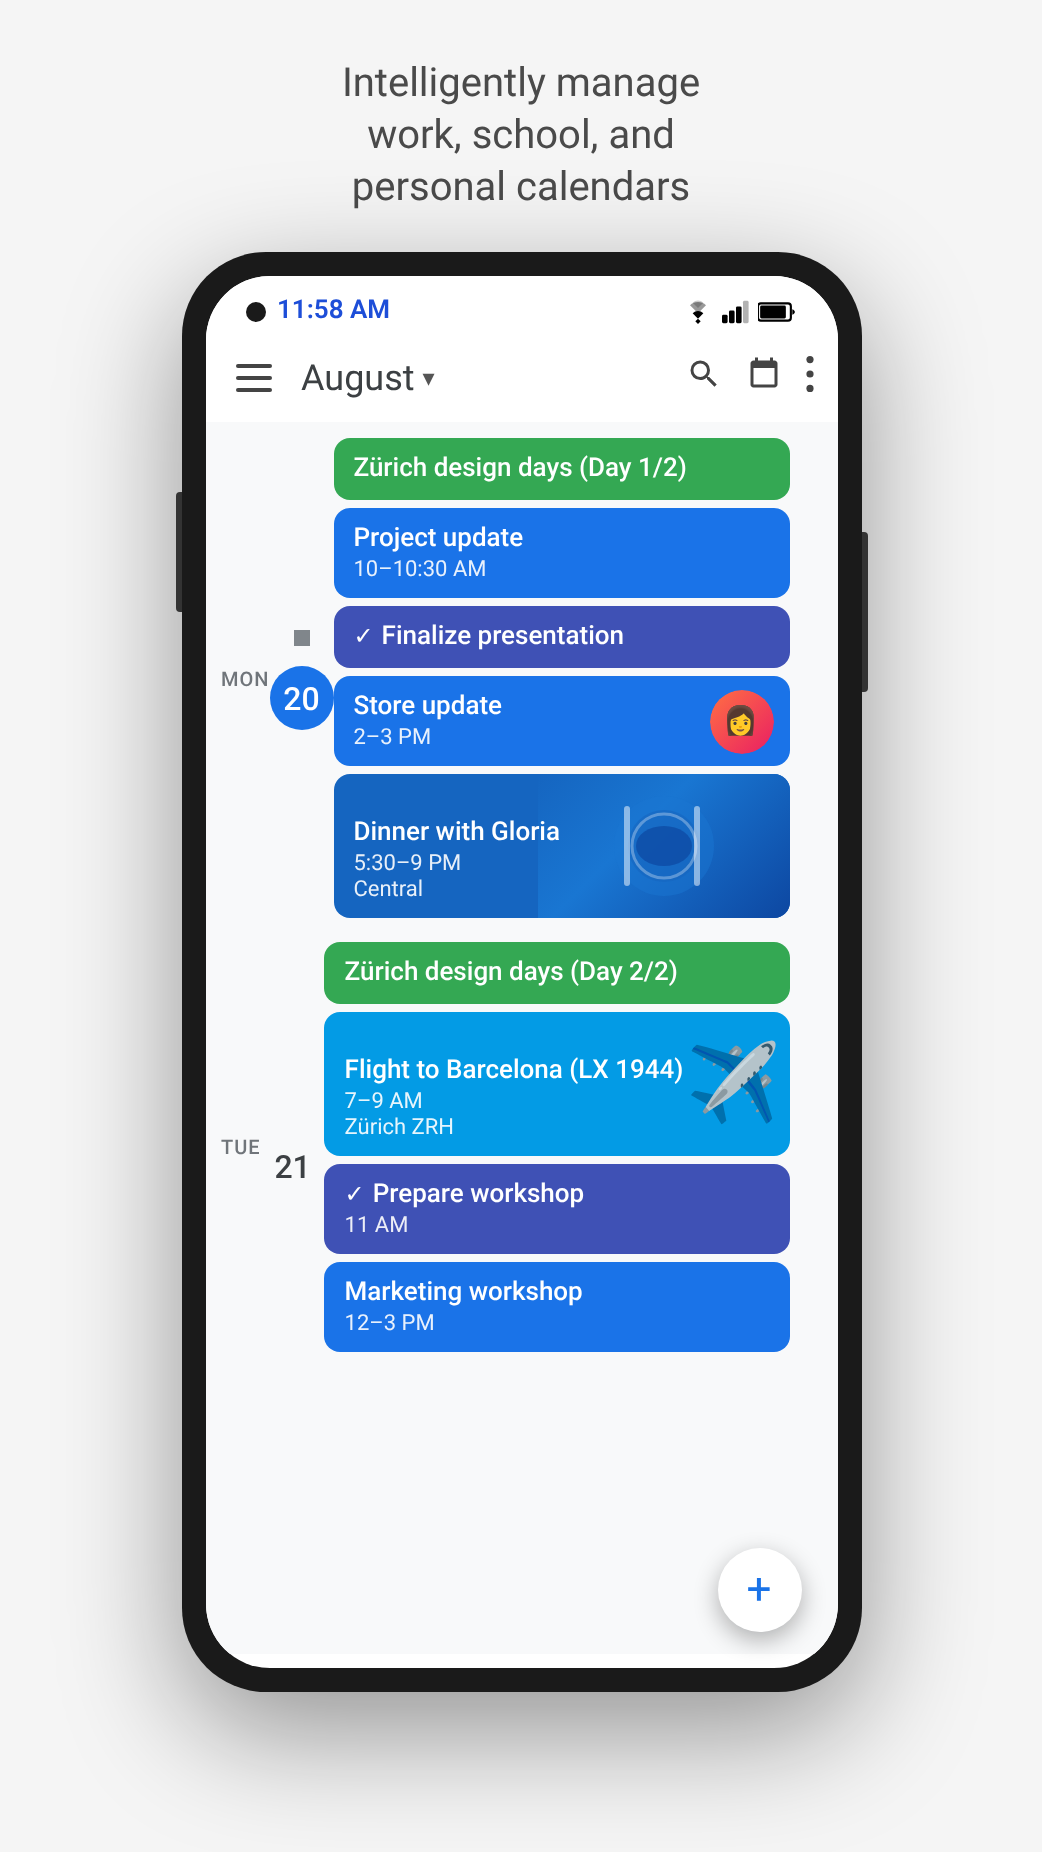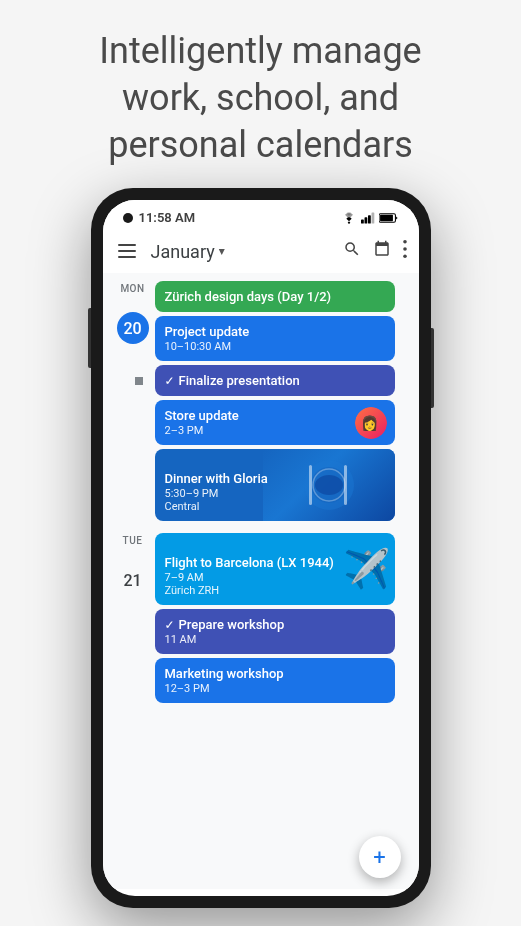--- a/index.html
+++ b/index.html
@@ -10,21 +10,21 @@
       font-family: 'Google Sans', Roboto, Arial, sans-serif;
       overflow: hidden;
       display: flex;
       flex-direction: column;
       align-items: center;
     }
 
     .tagline {
       text-align: center;
       color: #4a4a4a;
-      font-size: 36px;
+      font-size: 20px;
       font-weight: 400;
       line-height: 1.3;
       padding: 28px 40px 20px;
     }
 
     .phone-wrapper {
       position: relative;
       width: 340px;
       height: 720px;
       margin-top: 0px;
@@ -88,21 +88,21 @@
     }
     .camera-dot {
       width: 10px;
       height: 10px;
       background: #1a1a1a;
       border-radius: 50%;
     }
     .status-time {
       font-size: 13px;
       font-weight: 600;
-      color: #404040;
+      color: #1d4ed8;
     }
     .status-icons {
       display: flex;
       align-items: center;
       gap: 4px;
     }
 
     
     .nav-bar {
       background: #fff;
@@ -150,21 +150,21 @@
       padding-bottom: 10px;
     }
 
     
     .day-section {
       display: flex;
       padding: 8px 0 4px 8px;
     }
     .day-label {
       display: flex;
-      flex-direction: column;
+      flex-direction: row;
       align-items: center;
       min-width: 44px;
       padding-top: 2px;
     }
     .day-name {
       font-size: 10px;
       color: #70757a;
       font-weight: 500;
       letter-spacing: 0.5px;
       text-transform: uppercase;
@@ -357,21 +357,21 @@
 
     <div class="nav-bar">
       <div class="nav-hamburger">
         <svg width="18" height="14" viewBox="0 0 18 14" fill="#444">
           <rect y="0" width="18" height="2" rx="1"></rect>
           <rect y="6" width="18" height="2" rx="1"></rect>
           <rect y="12" width="18" height="2" rx="1"></rect>
         </svg>
       </div>
       <div class="nav-month">
-        <span>January</span>
+        <span>August</span>
         <span style="font-size:12px; margin-left:2px; color:#555;">▾</span>
       </div>
       <div class="nav-icons">
 
         <div class="nav-icon">
           <svg width="18" height="18" viewBox="0 0 24 24" fill="#444">
             <path d="M15.5 14h-.79l-.28-.27A6.471 6.471 0 0016 9.5 6.5 6.5 0 109.5 16c1.61 0 3.09-.59 4.23-1.57l.27.28v.79l5 4.99L20.49 19l-4.99-5zm-6 0C7.01 14 5 11.99 5 9.5S7.01 5 9.5 5 14 7.01 14 9.5 11.99 14 9.5 14z"></path>
           </svg>
         </div>
 
@@ -449,20 +449,23 @@
         </div>
       </div>
 
       <div class="day-section">
         <div class="day-label">
           <span class="day-name">TUE</span>
           <div class="day-number plain">21</div>
         </div>
         <div class="events-column">
 
+          <div class="event-card green">
+            <div class="event-title">Zürich design days (Day 2/2)</div>
+          </div>
 
           <div class="event-card flight" style="min-height:72px; overflow:hidden; position:relative;">
             <div class="flight-illustration">✈️</div>
             <div style="position:relative; z-index:1;">
               <div class="event-title">Flight to Barcelona (LX 1944)</div>
               <div class="event-time">7–9 AM</div>
               <div class="event-location">Zürich ZRH</div>
             </div>
           </div>
 

